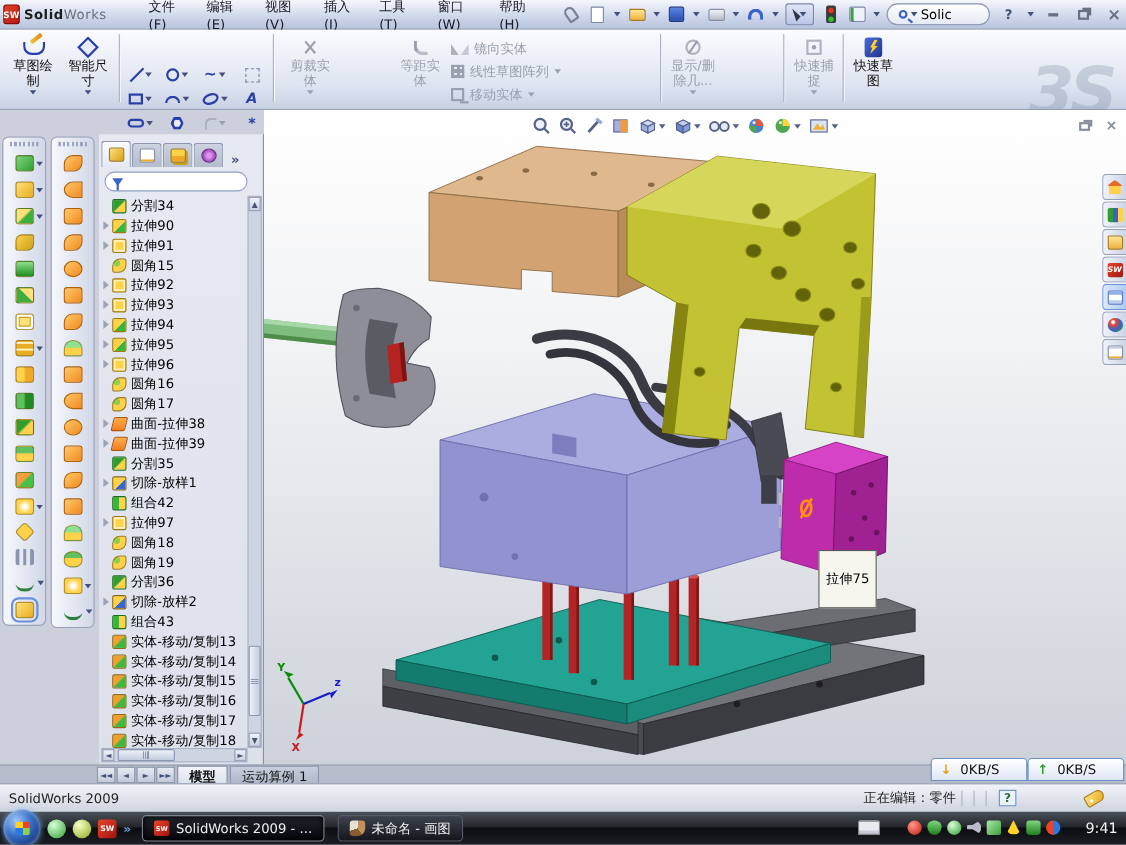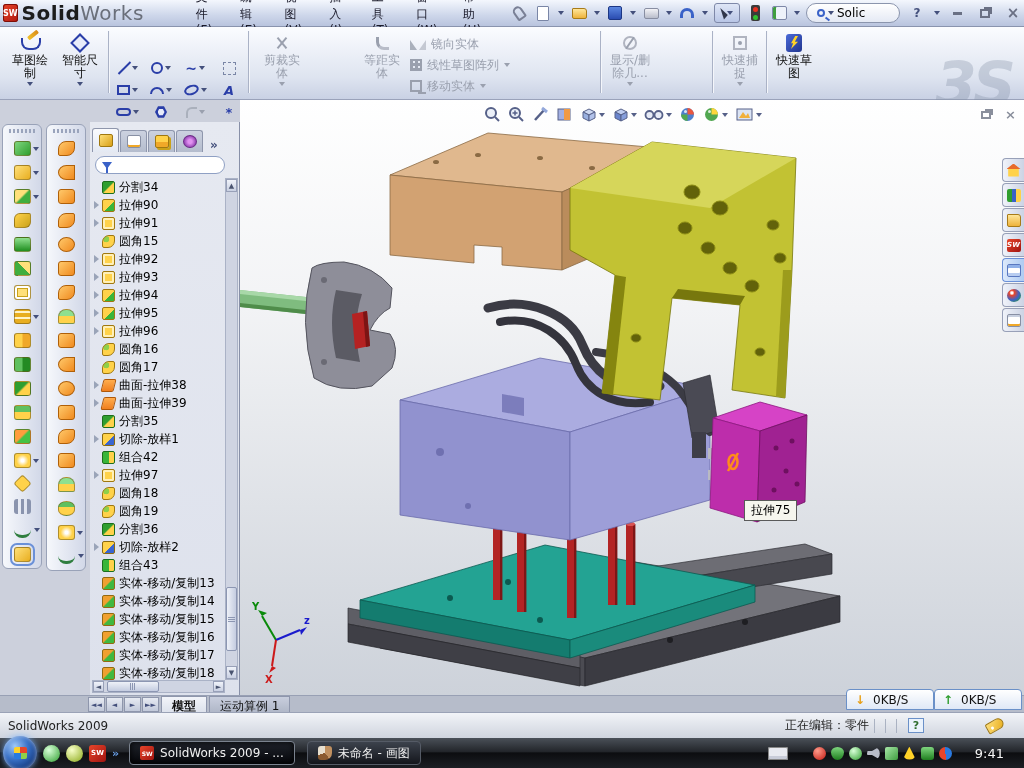--- a/index.html
+++ b/index.html
@@ -11,21 +11,21 @@
     border-right:3px solid transparent;border-top:4px solid #44507c}
   .caret.dis{border-top-color:#9aa0ae}
 
   
   #titlebar{position:absolute;left:0;top:0;width:1024px;height:27px;
     background:linear-gradient(180deg,#f4f7fd,#cdd6ea 60%,#b9c4de);
     border-bottom:1px solid #8a94ae;display:flex;align-items:center}
   #swcube{width:18px;height:18px;margin:0 4px 0 3px;border-radius:3px;
     background:linear-gradient(135deg,#e8452a,#b01810);box-shadow:inset 0 0 0 1px #7d0e08;
     color:#fff;font-size:8px;font-weight:bold;display:flex;align-items:center;justify-content:center}
-  #brand{font-size:20px;letter-spacing:.5px;margin-right:40px}
+  #brand{font-size:12px;letter-spacing:.5px;margin-right:26px}
   #brand b{color:#1c1c1c}
   #brand span{color:#6a6f7a}
   .menu{padding:4px 12px;color:#1a1a2a;cursor:default}
   #tb-icons{display:flex;align-items:center;gap:6px;margin-left:14px}
   .ti{width:18px;height:18px;display:inline-flex;align-items:center;justify-content:center;position:relative}
   .ti-pin{width:10px;height:14px;border:2px solid #7a8096;border-radius:6px 6px 2px 2px;transform:rotate(-35deg)}
   .ti-new{width:12px;height:15px;background:#fff;border:1px solid #7a86a6;border-radius:1px}
   .ti-open{width:15px;height:11px;background:linear-gradient(180deg,#ffe69a,#eeb33c);border:1px solid #a87b18;border-radius:1px 3px 2px 2px}
   .ti-save{width:14px;height:14px;background:linear-gradient(180deg,#5a86e0,#2a4cb0);border:1px solid #1c3684;border-radius:2px}
   .ti-print{width:15px;height:11px;background:linear-gradient(180deg,#f2f2f6,#b9bdcb);border:1px solid #888ea2;border-radius:2px}
@@ -211,21 +211,21 @@
   .tptab.active{background:linear-gradient(90deg,#dce9fb,#aecbf2);border-color:#6a90d8}
   .tpi{width:14px;height:13px;border-radius:2px}
   .tpi-home{background:linear-gradient(180deg,#e86a2a 40%,#ffd24a 40%);clip-path:polygon(50% 0,100% 42%,88% 42%,88% 100%,12% 100%,12% 42%,0 42%)}
   .tpi-lib{background:linear-gradient(90deg,#2f9e2f 33%,#3a62c8 33% 66%,#ffd24a 66%)}
   .tpi-folder{background:linear-gradient(180deg,#ffe69a,#eeb33c);border:1px solid #a87b18;border-radius:1px 3px 2px 2px}
   .tpi-sw{background:linear-gradient(135deg,#e8452a,#a01410);color:#fff;font-size:7px;font-weight:bold;display:flex;align-items:center;justify-content:center}
   .tpi-palette{background:#fff;border:1px solid #5a78c0;box-shadow:inset 0 3px 0 #8fb0e8,inset 0 -3px 0 #b8cdf0}
   .tpi-ball{background:radial-gradient(circle at 35% 30%,#ffffff 8%,#e8452a 20%,#3a62c8 55%,#2f9e2f 90%);border-radius:50%}
   .tpi-doc{background:#fff;border:1px solid #8890a4;box-shadow:inset 0 -2px 0 #f0a828,inset 0 2px 0 #c8d0e0}
   
-  #tooltip{position:absolute;left:504px;top:400px;padding:1px 6px;background:#f6f6ee;
+  #tooltip{position:absolute;left:504px;top:400px;padding:17px 6px;background:#f6f6ee;
     border:1px solid #5a5a5a;font-size:12px;color:#000;white-space:nowrap}
   #netbox{position:absolute;left:846px;top:689px;display:flex;z-index:30}
   .netpill{display:flex;align-items:center;gap:8px;width:88px;height:21px;padding:0 8px;
     background:linear-gradient(180deg,#ffffff,#dfe8f6);border:1px solid #6a90c8;border-radius:4px 4px 0 0}
   .netpill .dn{color:#e8a018;font-weight:bold}
   .netpill .up{color:#2f9e2f;font-weight:bold}
   .netpill span.val{font-size:12px;color:#111}
 
   
   #modeltabs{position:absolute;left:0;top:695px;width:1024px;height:17px;background:#b6bccа}
@@ -264,21 +264,21 @@
   .ql-media{background:radial-gradient(circle at 35% 30%,#f8ffc8,#8aa818);border-radius:50%}
   .ql-sw{background:linear-gradient(135deg,#e8452a,#a01410);color:#fff;font-size:7px;font-weight:bold;display:flex;align-items:center;justify-content:center}
   #qlmore{color:#6aa0e8;font-weight:bold;font-size:11px;margin-right:10px}
   .task{height:24px;display:flex;align-items:center;gap:6px;padding:0 10px;margin-right:12px;
     border:1px solid #555b66;border-radius:4px;background:linear-gradient(180deg,#3c424c,#14161c);
     color:#f0f0f0;white-space:nowrap;max-width:200px;overflow:hidden}
   .task.active{background:linear-gradient(180deg,#20242c,#05060a);border-color:#7a828e;box-shadow:inset 0 0 6px #000}
   .task .ico-sw{width:14px;height:14px;border-radius:2px;background:linear-gradient(135deg,#e8452a,#a01410);
     color:#fff;font-size:6px;font-weight:bold;display:flex;align-items:center;justify-content:center;flex:none}
   .task .ico-paint{width:14px;height:14px;flex:none;background:conic-gradient(#c09060 0 40%,#8a5a30 40% 70%,#e8e0d0 70%);border-radius:3px 3px 50% 3px}
-  #tray{margin-left:auto;display:flex;align-items:center;gap:17px;padding-right:20px}
+  #tray{margin-left:auto;display:flex;align-items:flex-start;gap:17px;padding-right:8px}
   #kbd{width:20px;height:13px;background:#e8eaf0;border-radius:2px;
     box-shadow:inset 0 0 0 1px #888,inset 0 -4px 0 #c8ccd8;margin-right:8px}
   .tico{width:13px;height:13px;border-radius:50%}
   .t-red{background:radial-gradient(circle at 35% 30%,#ff9a8a,#c01810)}
   .t-gshield{background:linear-gradient(180deg,#7ed67e,#1f7e1f);border-radius:50% 50% 50% 50%/40% 40% 60% 60%}
   .t-badge{background:radial-gradient(circle at 35% 30%,#d8ffd8,#2f9e2f)}
   .t-vol{background:#b8bcc8;clip-path:polygon(0 35%,40% 35%,100% 0,100% 100%,40% 65%,0 65%)}
   .t-usb{background:linear-gradient(135deg,#a8e8a8,#3f9e3f);border-radius:2px}
   .t-warn{background:#ffd228;clip-path:polygon(50% 0,100% 100%,0 100%)}
   .t-plus{background:linear-gradient(180deg,#7ed67e,#1f7e1f);border-radius:3px}

